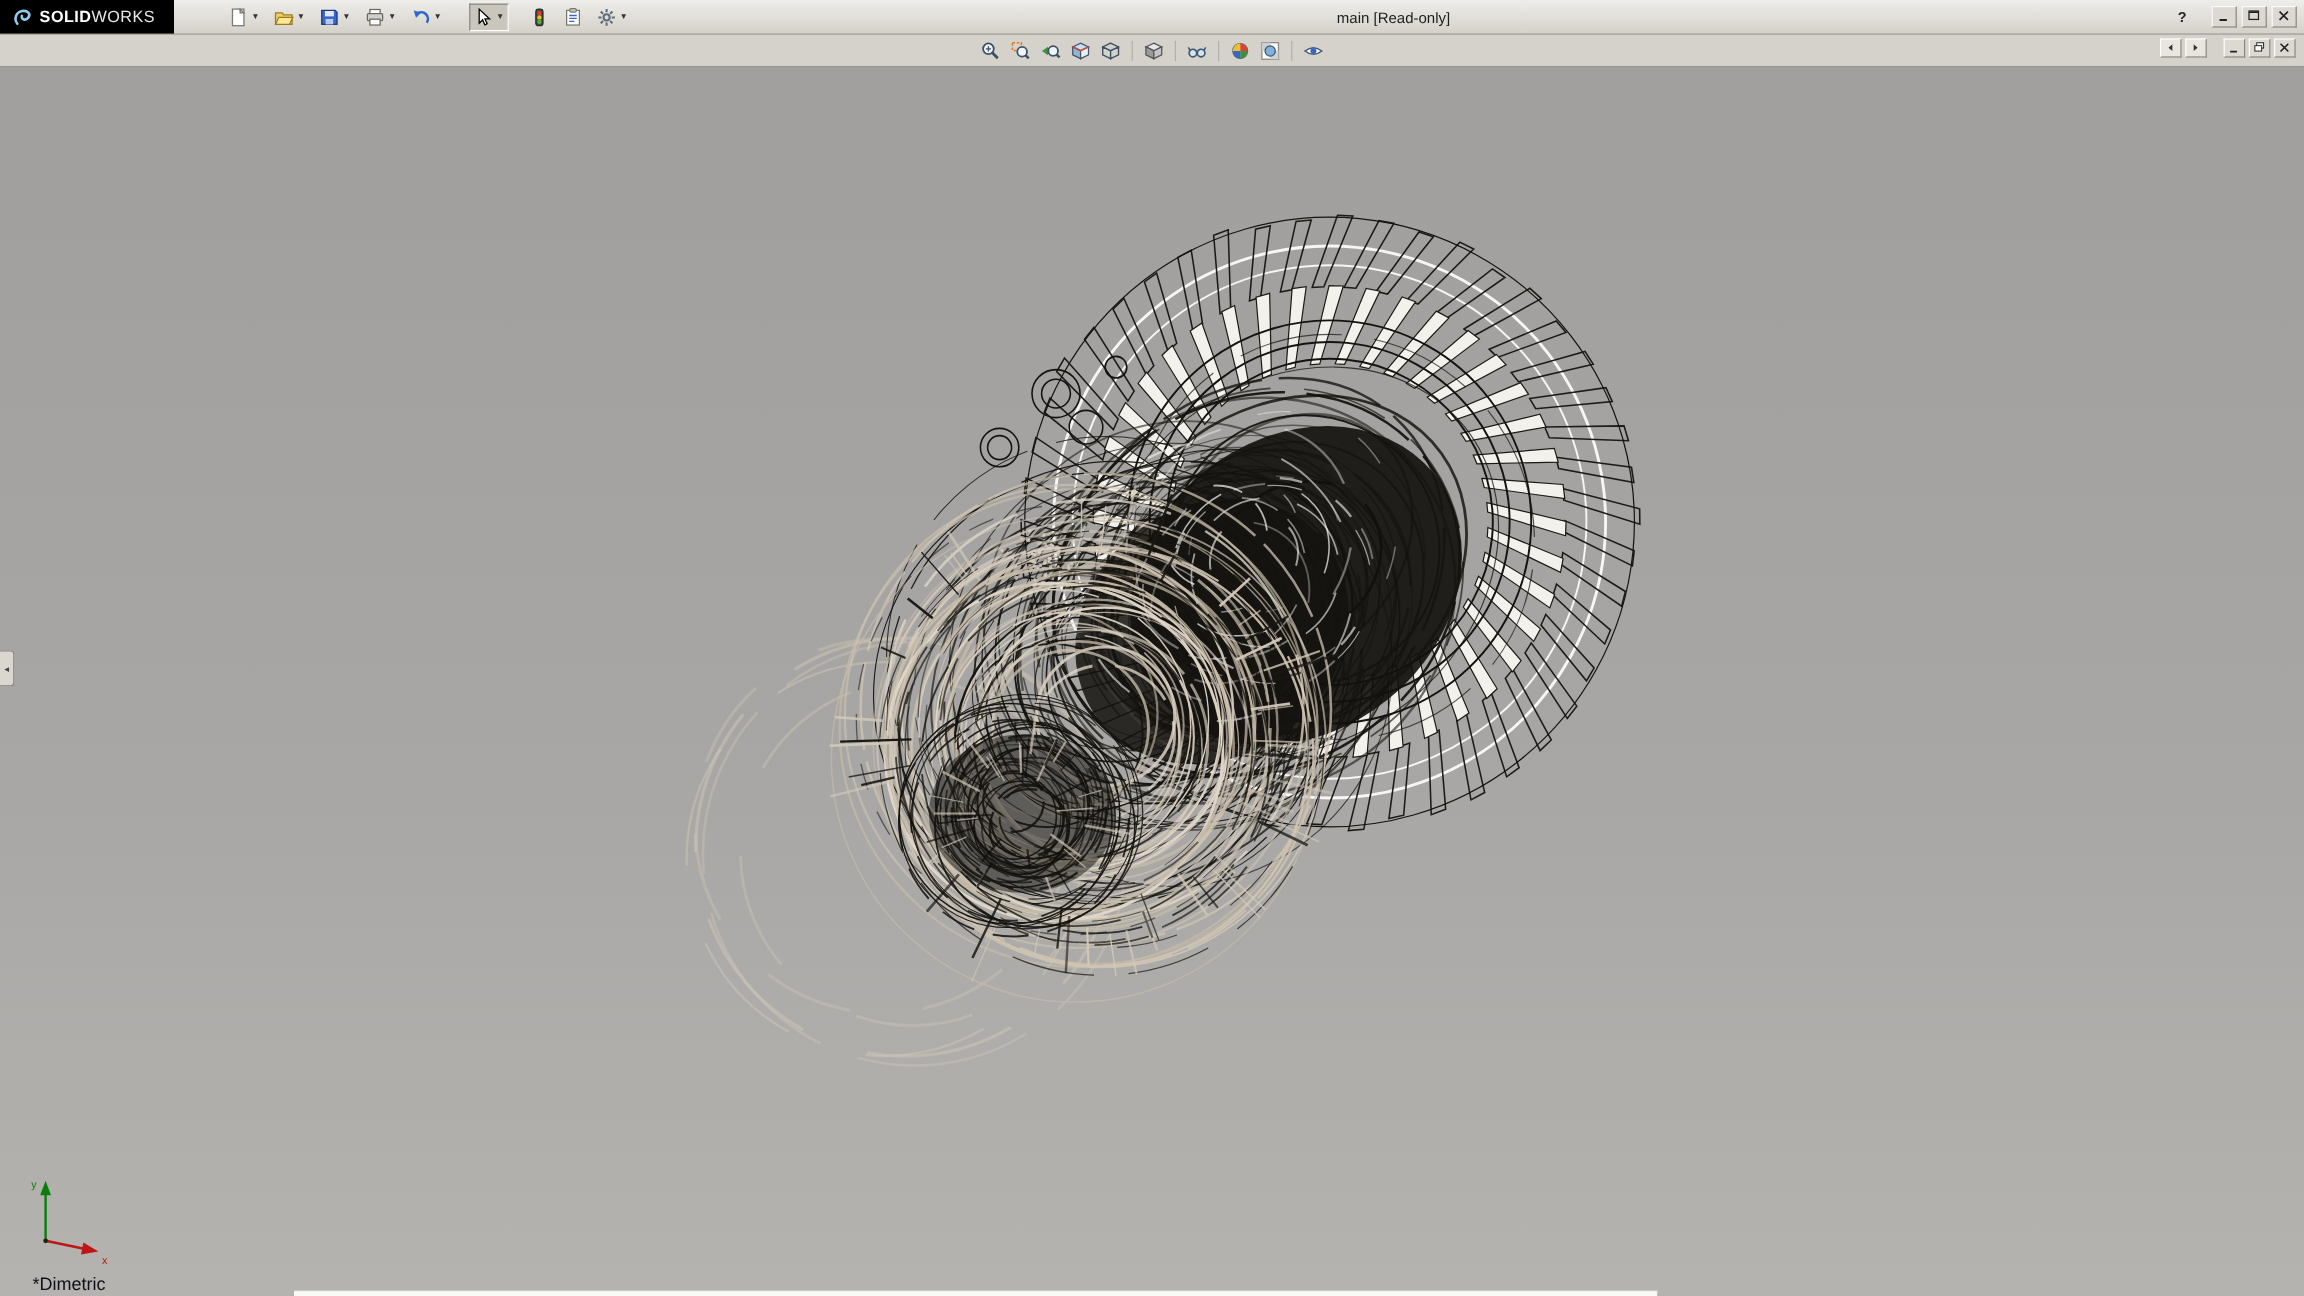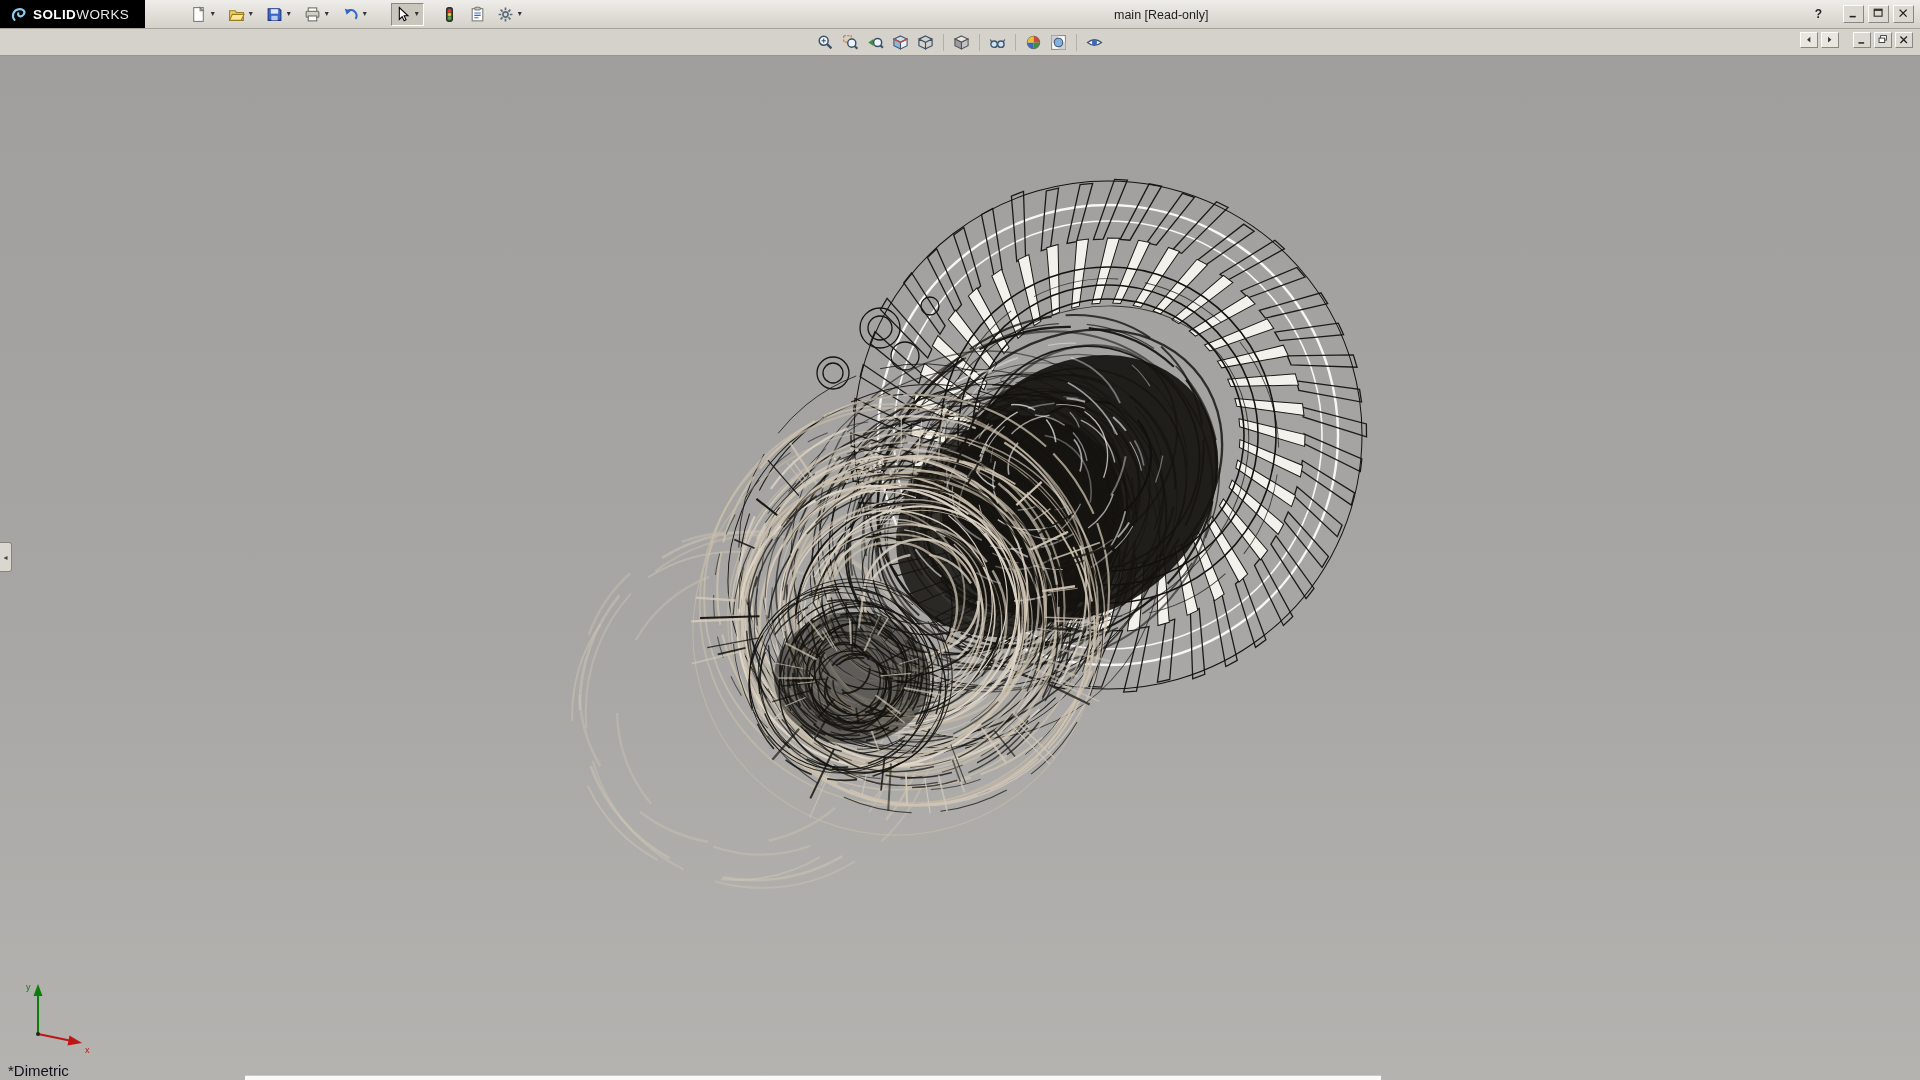--- a/index.html
+++ b/index.html
@@ -38,21 +38,21 @@
   .docbtn.nav{background:#e9e6e0}
   .docgap{width:8px}
 
   
   .viewport{position:relative;flex:1;background:linear-gradient(180deg,#a09f9d 0%,#a7a6a4 55%,#b4b3b0 100%);overflow:hidden}
   #model-svg{position:absolute;left:0;top:0}
   .panel-tab{position:absolute;left:0;top:486px;width:12px;height:30px;background:#dad7d0;
              border:1px solid #87847c;border-left:none;border-radius:0 3px 3px 0;
              display:flex;align-items:center;justify-content:center;font-size:8px;color:#444}
   .triad{position:absolute;left:14px;bottom:22px}
-  .view-label{position:absolute;left:8px;bottom:1px;font-size:15px;color:#10101c}
+  .view-label{position:absolute;left:27px;bottom:1px;font-size:15px;color:#10101c}
   .status-sliver{position:absolute;left:245px;bottom:0;width:1136px;height:5px;background:#fafaf8;border-top:1px solid #c9c9c4}
 </style>
 </head>
 <body>
 
 <div class="app">
 
   <div class="titlebar">
     <div class="brand">
       <span class="icon">

